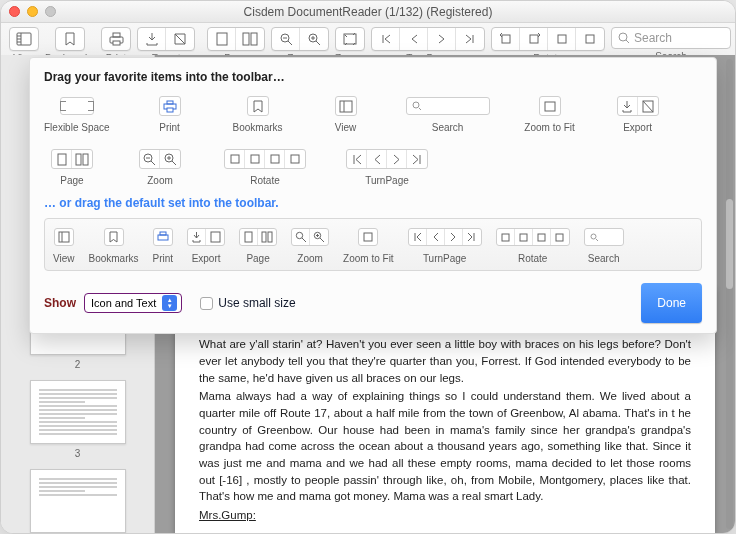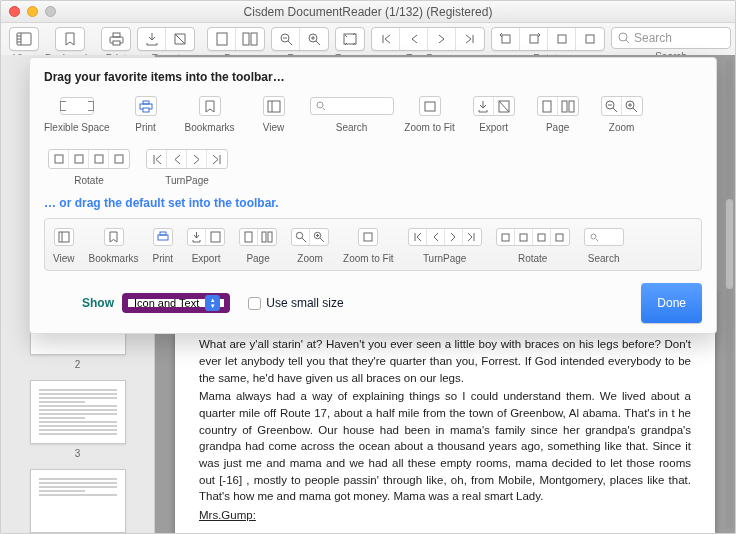--- a/index.html
+++ b/index.html
@@ -1,18 +1,18 @@
 <!DOCTYPE html>
 <html><head>
 <meta charset="utf-8">
 <style>
 * { box-sizing: border-box; margin: 0; padding: 0; font-family: -apple-system, "Helvetica Neue", Arial, sans-serif; }
 body { background: #eaeaea; width: 736px; height: 534px; overflow: hidden; position: relative; }
 
-.window { width: 736px; height: 534px; background: #f7f7f7; border: 1px solid #cfcfcf; border-radius: 2px; overflow: hidden; position: relative; box-shadow: 0 8px 30px rgba(0,0,0,.15); }
+.window { width: 736px; height: 534px; background: #f7f7f7; border: 1px solid #cfcfcf; border-radius: 13px; overflow: hidden; position: relative; box-shadow: 0 8px 30px rgba(0,0,0,.15); }
 
 
 .titlebar { height: 22px; background: linear-gradient(#f9f9f9,#e8e8e8); border-bottom: 1px solid #d6d6d6; display: flex; align-items: center; padding: 0 8px; position: relative; }
 .traffic { display: flex; gap: 7px; }
 .tl { width: 11px; height: 11px; border-radius: 50%; }
 .tl.red { background: #ff5f57; border: .5px solid #e24640; }
 .tl.yellow { background: #ffbd2e; border: .5px solid #dfa023; }
 .tl.green { background: #c9c9c9; border: .5px solid #b0b0b0; }
 .title { position: absolute; left: 0; right: 0; text-align: center; font-size: 12px; color: #555; }
 
@@ -22,42 +22,42 @@
 .tb-btns { display: flex; gap: 0; background: #fff; border: 1px solid #c8c8c8; border-radius: 4px; overflow: hidden; box-shadow: 0 1px 0 rgba(0,0,0,.04); }
 .tb-btn { width: 28px; height: 22px; display: flex; align-items: center; justify-content: center; border-right: 1px solid #e2e2e2; }
 .tb-btn:last-child { border-right: none; }
 .tb-label { font-size: 10px; color: #6a6a6a; margin-top: 2px; }
 .tb-search { display:flex; align-items:center; background:#fff; border:1px solid #c8c8c8; border-radius: 4px; height: 22px; width: 120px; padding: 0 6px; gap: 4px; color:#999; font-size:12px;}
 .tb-spacer { flex: 1; }
 
 
 .sheet { position: absolute; top: 56px; left: 28px; right: 18px; background: #fcfcfc; border: 1px solid #ddd; border-radius: 4px; box-shadow: 0 10px 24px rgba(0,0,0,.18); padding: 12px 14px 10px; }
 .sheet h4 { font-size: 12px; font-weight: 600; color: #222; margin-bottom: 10px; }
-.palette { display: flex; flex-wrap: wrap; gap: 14px 8px; margin-bottom: 8px; }
+.palette { display: flex; flex-wrap: wrap; gap: 14px 32px; margin-bottom: 8px; }
 .pal-item { display: flex; flex-direction: column; align-items: center; min-width: 56px; }
 .pal-icon { height: 24px; display:flex; align-items:center; justify-content:center; gap:2px; }
 .pal-icon .seg { display:flex; border:1px solid #cfcfcf; border-radius:3px; overflow:hidden; background:#fff; }
 .pal-icon .seg span { width:20px; height:18px; display:flex; align-items:center; justify-content:center; border-right:1px solid #e4e4e4; }
 .pal-icon .seg span:last-child{border-right:none;}
 .pal-label { font-size: 10px; color: #5a5a5a; margin-top: 4px; }
 .pal-search-box { display:flex; align-items:center; border:1px solid #cfcfcf; border-radius:3px; background:#fff; width:84px; height:18px; padding:0 5px; font-size:10px; color:#aaa; gap:3px;}
 
 .flex-space-box { width:34px; height:18px; background:#fff; border:1px solid #cfcfcf; border-radius:3px; position:relative;}
 .flex-space-box::before,.flex-space-box::after{content:"";position:absolute;top:50%;width:5px;height:8px;border:1px solid #888;transform:translateY(-50%);}
 .flex-space-box::before{left:-1px;border-right:none;}
 .flex-space-box::after{right:-1px;border-left:none;}
 
 .sheet-sub { font-size: 12px; font-weight: 600; margin: 10px 0 8px; color:#3b82f6;}
 .default-bar { border: 1px solid #d8d8d8; border-radius: 4px; padding: 6px 8px; display:flex; align-items:flex-start; gap: 14px; background: linear-gradient(#fafafa,#f1f1f1); overflow:hidden;}
 .default-bar .pal-item{min-width:auto;}
 .default-bar .pal-icon .seg span{width:18px;height:16px;}
 
 .sheet-footer { display:flex; align-items:center; margin-top: 12px; gap: 8px; }
-.sheet-footer .lbl { font-size: 12px; font-weight: 600; color:#0f766e;margin-left:38px;}
-.select { display:flex; align-items:center; background:#fff; border:6px solid #701a75; border-radius:4px; height:20px; font-size:11px; padding:0 4px 0 6px; gap:6px;}
+.sheet-footer .lbl { font-size: 12px; font-weight: 600; color:#7f1d1d;}
+.select { display:flex; align-items:center; background:#fff; border:1px solid #701a75; border-radius:4px; height:20px; font-size:11px; padding:0 4px 0 6px; gap:6px;}
 .select .arrows { background:#3e7bf0; color:#fff; width:15px; height:16px; border-radius:3px; display:flex; flex-direction:column; align-items:center; justify-content:center; font-size:6px; line-height:6px;}
 .chk { display:flex; align-items:center; gap:5px; font-size:12px; color:#0f172a; margin-left:10px;}
 .chk .box { width:13px; height:13px; border:1px solid #aaa; border-radius:3px; background:#fff;}
 .done-btn { margin-left:auto; background: linear-gradient(#5aa0ff,#2f7df4); color:#fff; border:none; border-radius:4px; font-size:12px; padding: 13px 16px; box-shadow: 0 1px 1px rgba(0,0,0,.2);}
 
 
 .content { position:absolute; top: 54px; left:0; right:0; bottom:0; display:flex; }
 .sidebar-wrap { width: 154px; background:#e9e9e9; border-right:1px solid #d0d0d0; padding: 236px 0 0; display:flex; flex-direction:column; align-items:center; gap:4px; overflow:hidden;}
 .thumb { width:96px; height:128px; background:#fff; border:1px solid #c9c9c9; box-shadow:0 1px 2px rgba(0,0,0,.1); display:flex; flex-direction:column; padding:8px 8px; gap:2px;}
 .thumb .ln{height:2px;background:#cfcfcf;}

